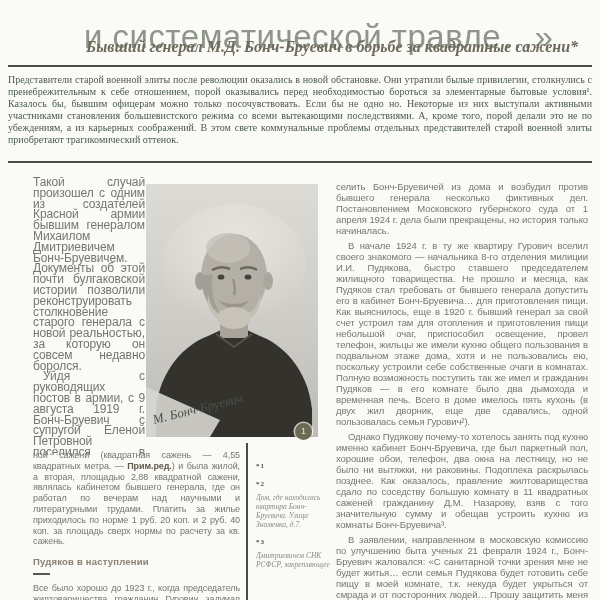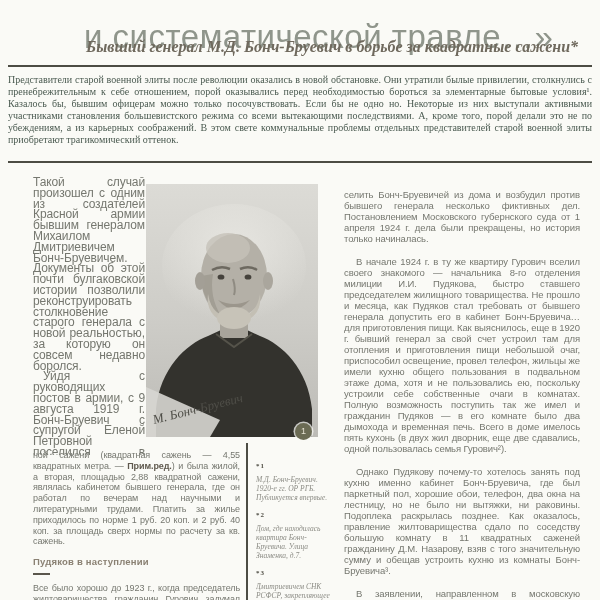--- a/index.html
+++ b/index.html
@@ -62,21 +62,21 @@
   .fn-item{margin-bottom:9px;}
   .fn-marker{
     font-style:normal;font-weight:bold;font-size:7px;color:#514f46;
     display:block;margin-bottom:4px;letter-spacing:1px;
   }
   .col-right{
     position:absolute;left:332px;top:177px;width:260px;height:423px;overflow:hidden;
     font-size:9.5px;line-height:11px;color:#75776f;text-align:justify;
     letter-spacing:-.1px;hyphens:auto;
   }
-  .col-right p{margin:12px;}
+  .col-right p{margin:4px;}
   .col-right p + p{text-indent:12px;}
 </style>
 </head>
 <body>
 
 <div class="page">
 
   <h1 class="title">и систематической травле…»</h1>
   <div class="subtitle">Бывший генерал М.Д. Бонч-Бруевич в борьбе за квадратные сажени*</div>
 
@@ -132,21 +132,20 @@
     <h3 class="subheading">Пудяков в наступлении</h3>
     <div class="dash"></div>
     <p>Все было хорошо до 1923 г., когда председатель жилтоварищества гражданин Гурович задумал вы-</p>
   </div>
 
   <div class="fn-rule"></div>
 
   <div class="footnotes">
     <div class="fn-item">
       <span class="fn-marker">*1</span>
-      <span>М.Д. Бонч-Бруевич. 1920-е гг. ОР РГБ. Публикуется впервые.</span>
     </div>
     <div class="fn-item">
       <span class="fn-marker">*2</span>
       <span>Дом, где находилась квартира Бонч-Бруевича. Улица Знаменка, д.7.</span>
     </div>
     <div class="fn-item">
       <span class="fn-marker">*3</span>
       <span>Дмитриевичем СНК РСФСР, закрепляющее</span>
     </div>
   </div>

